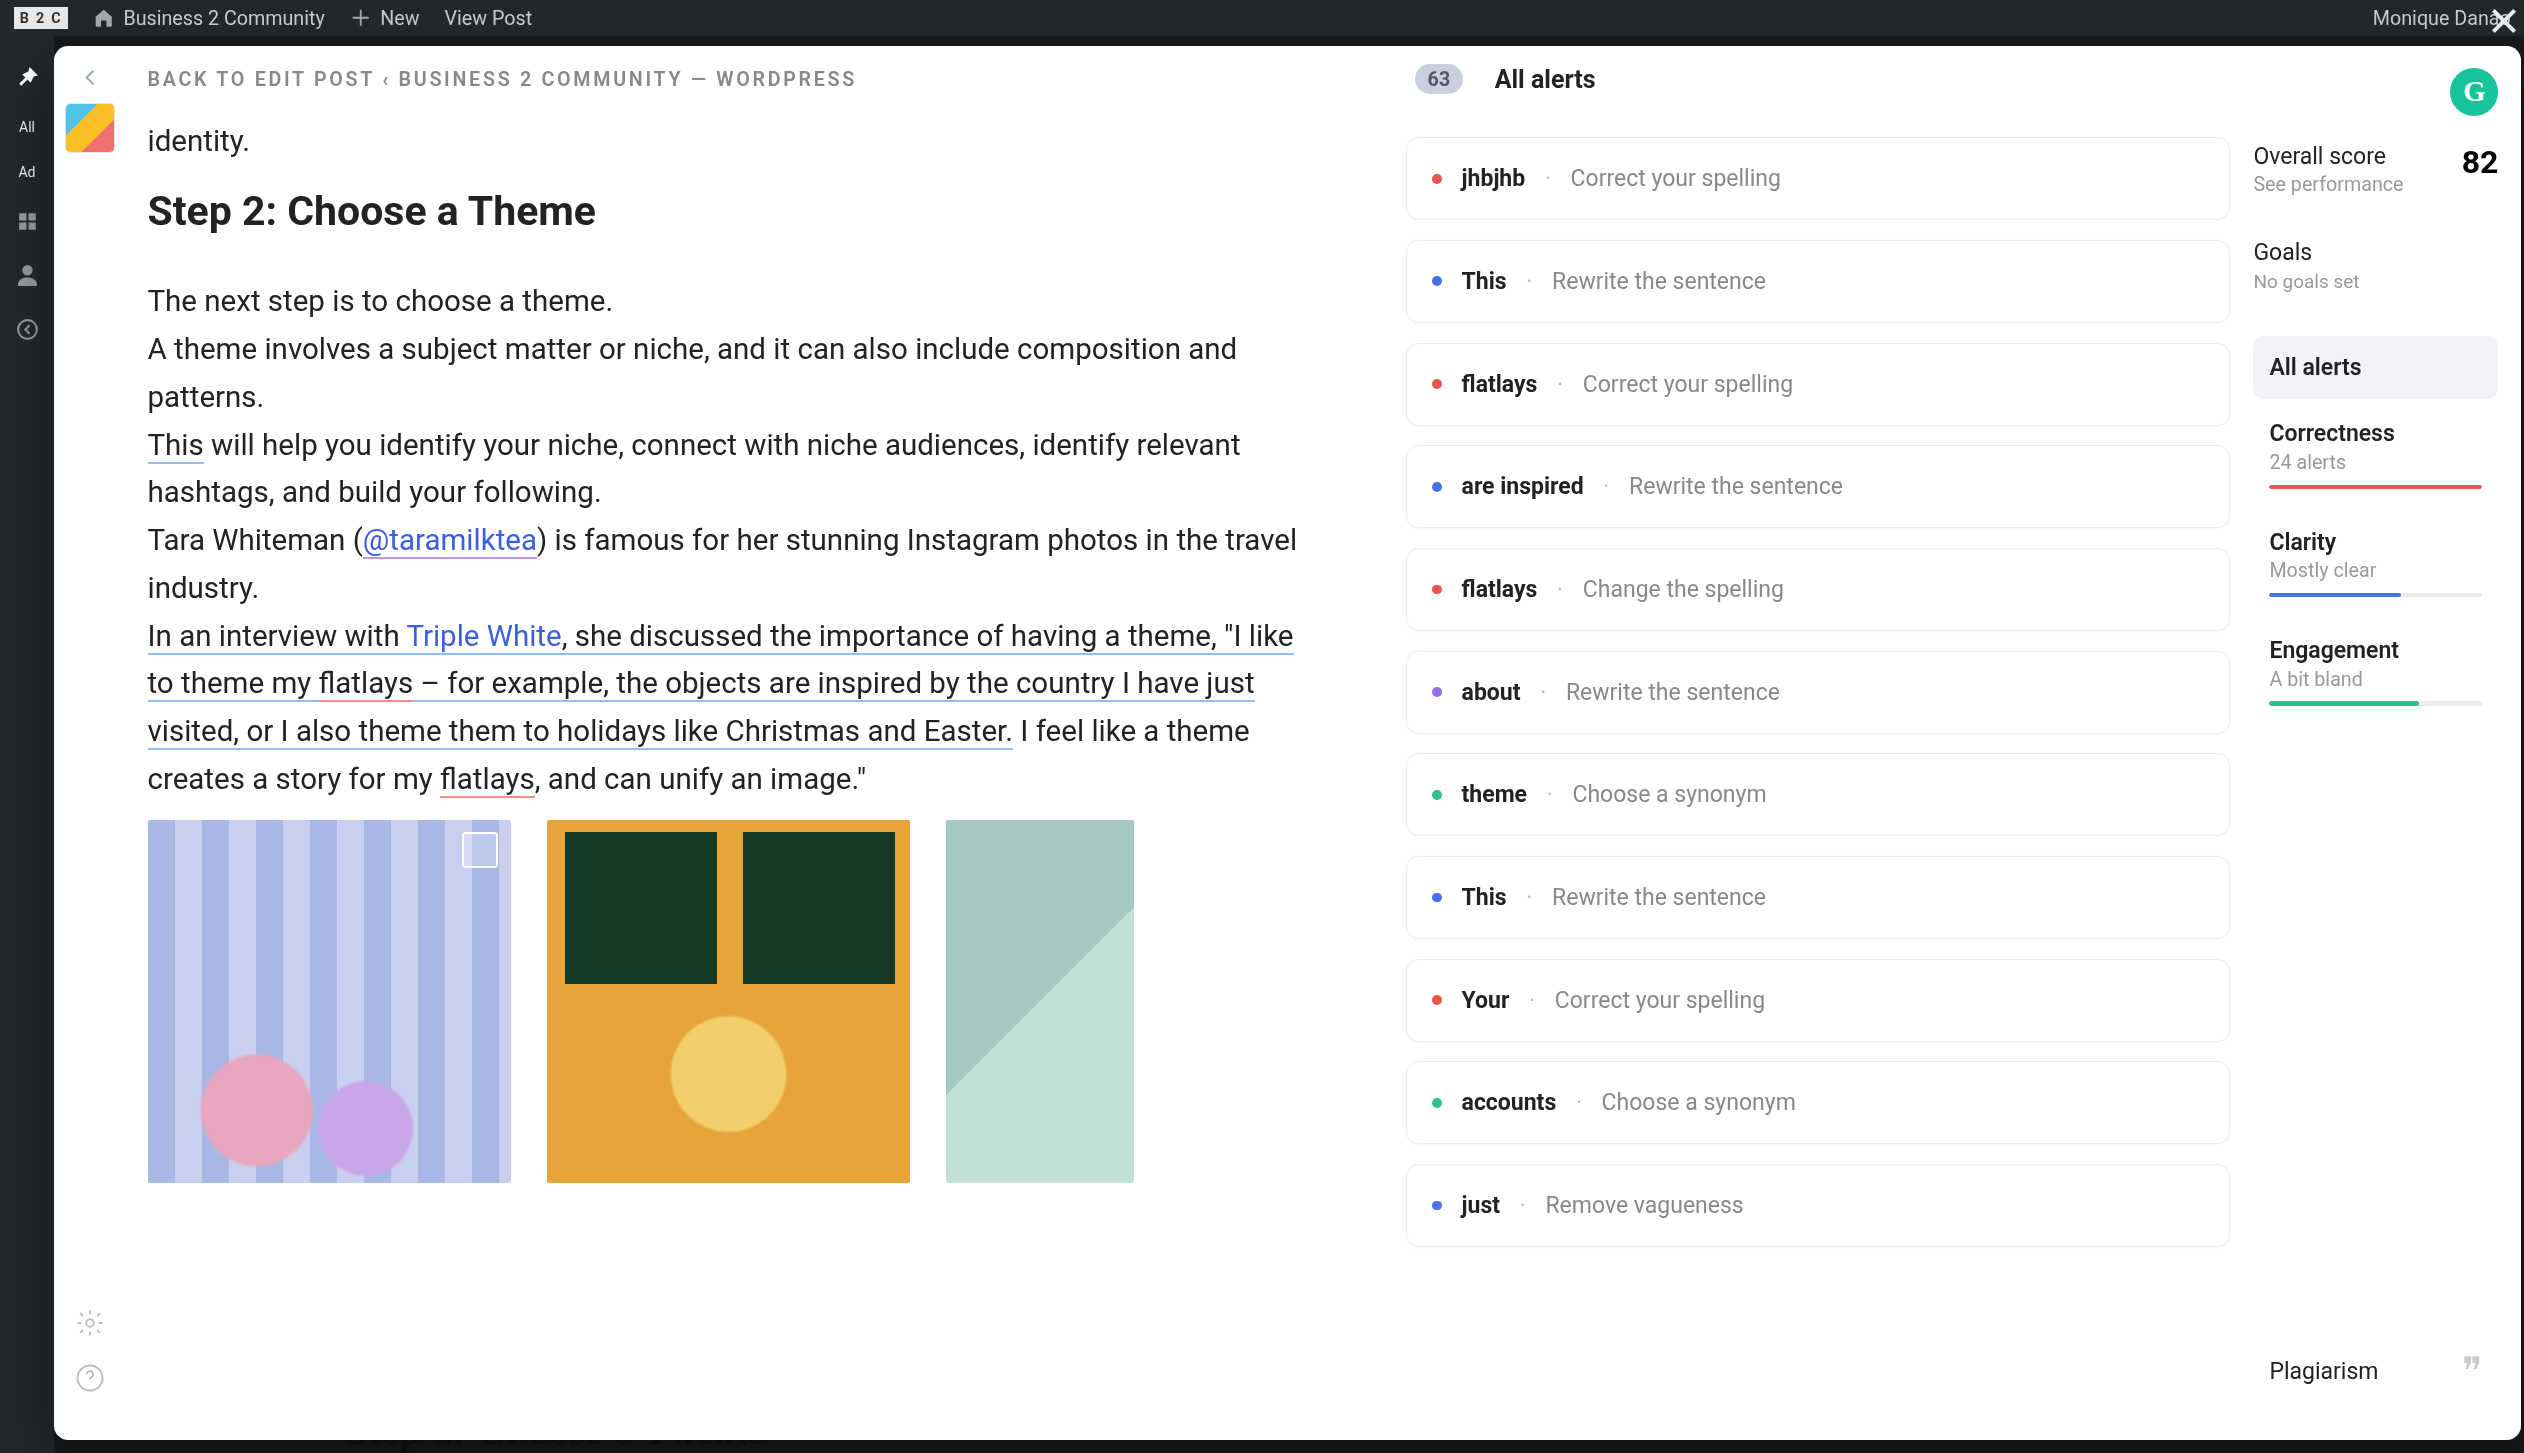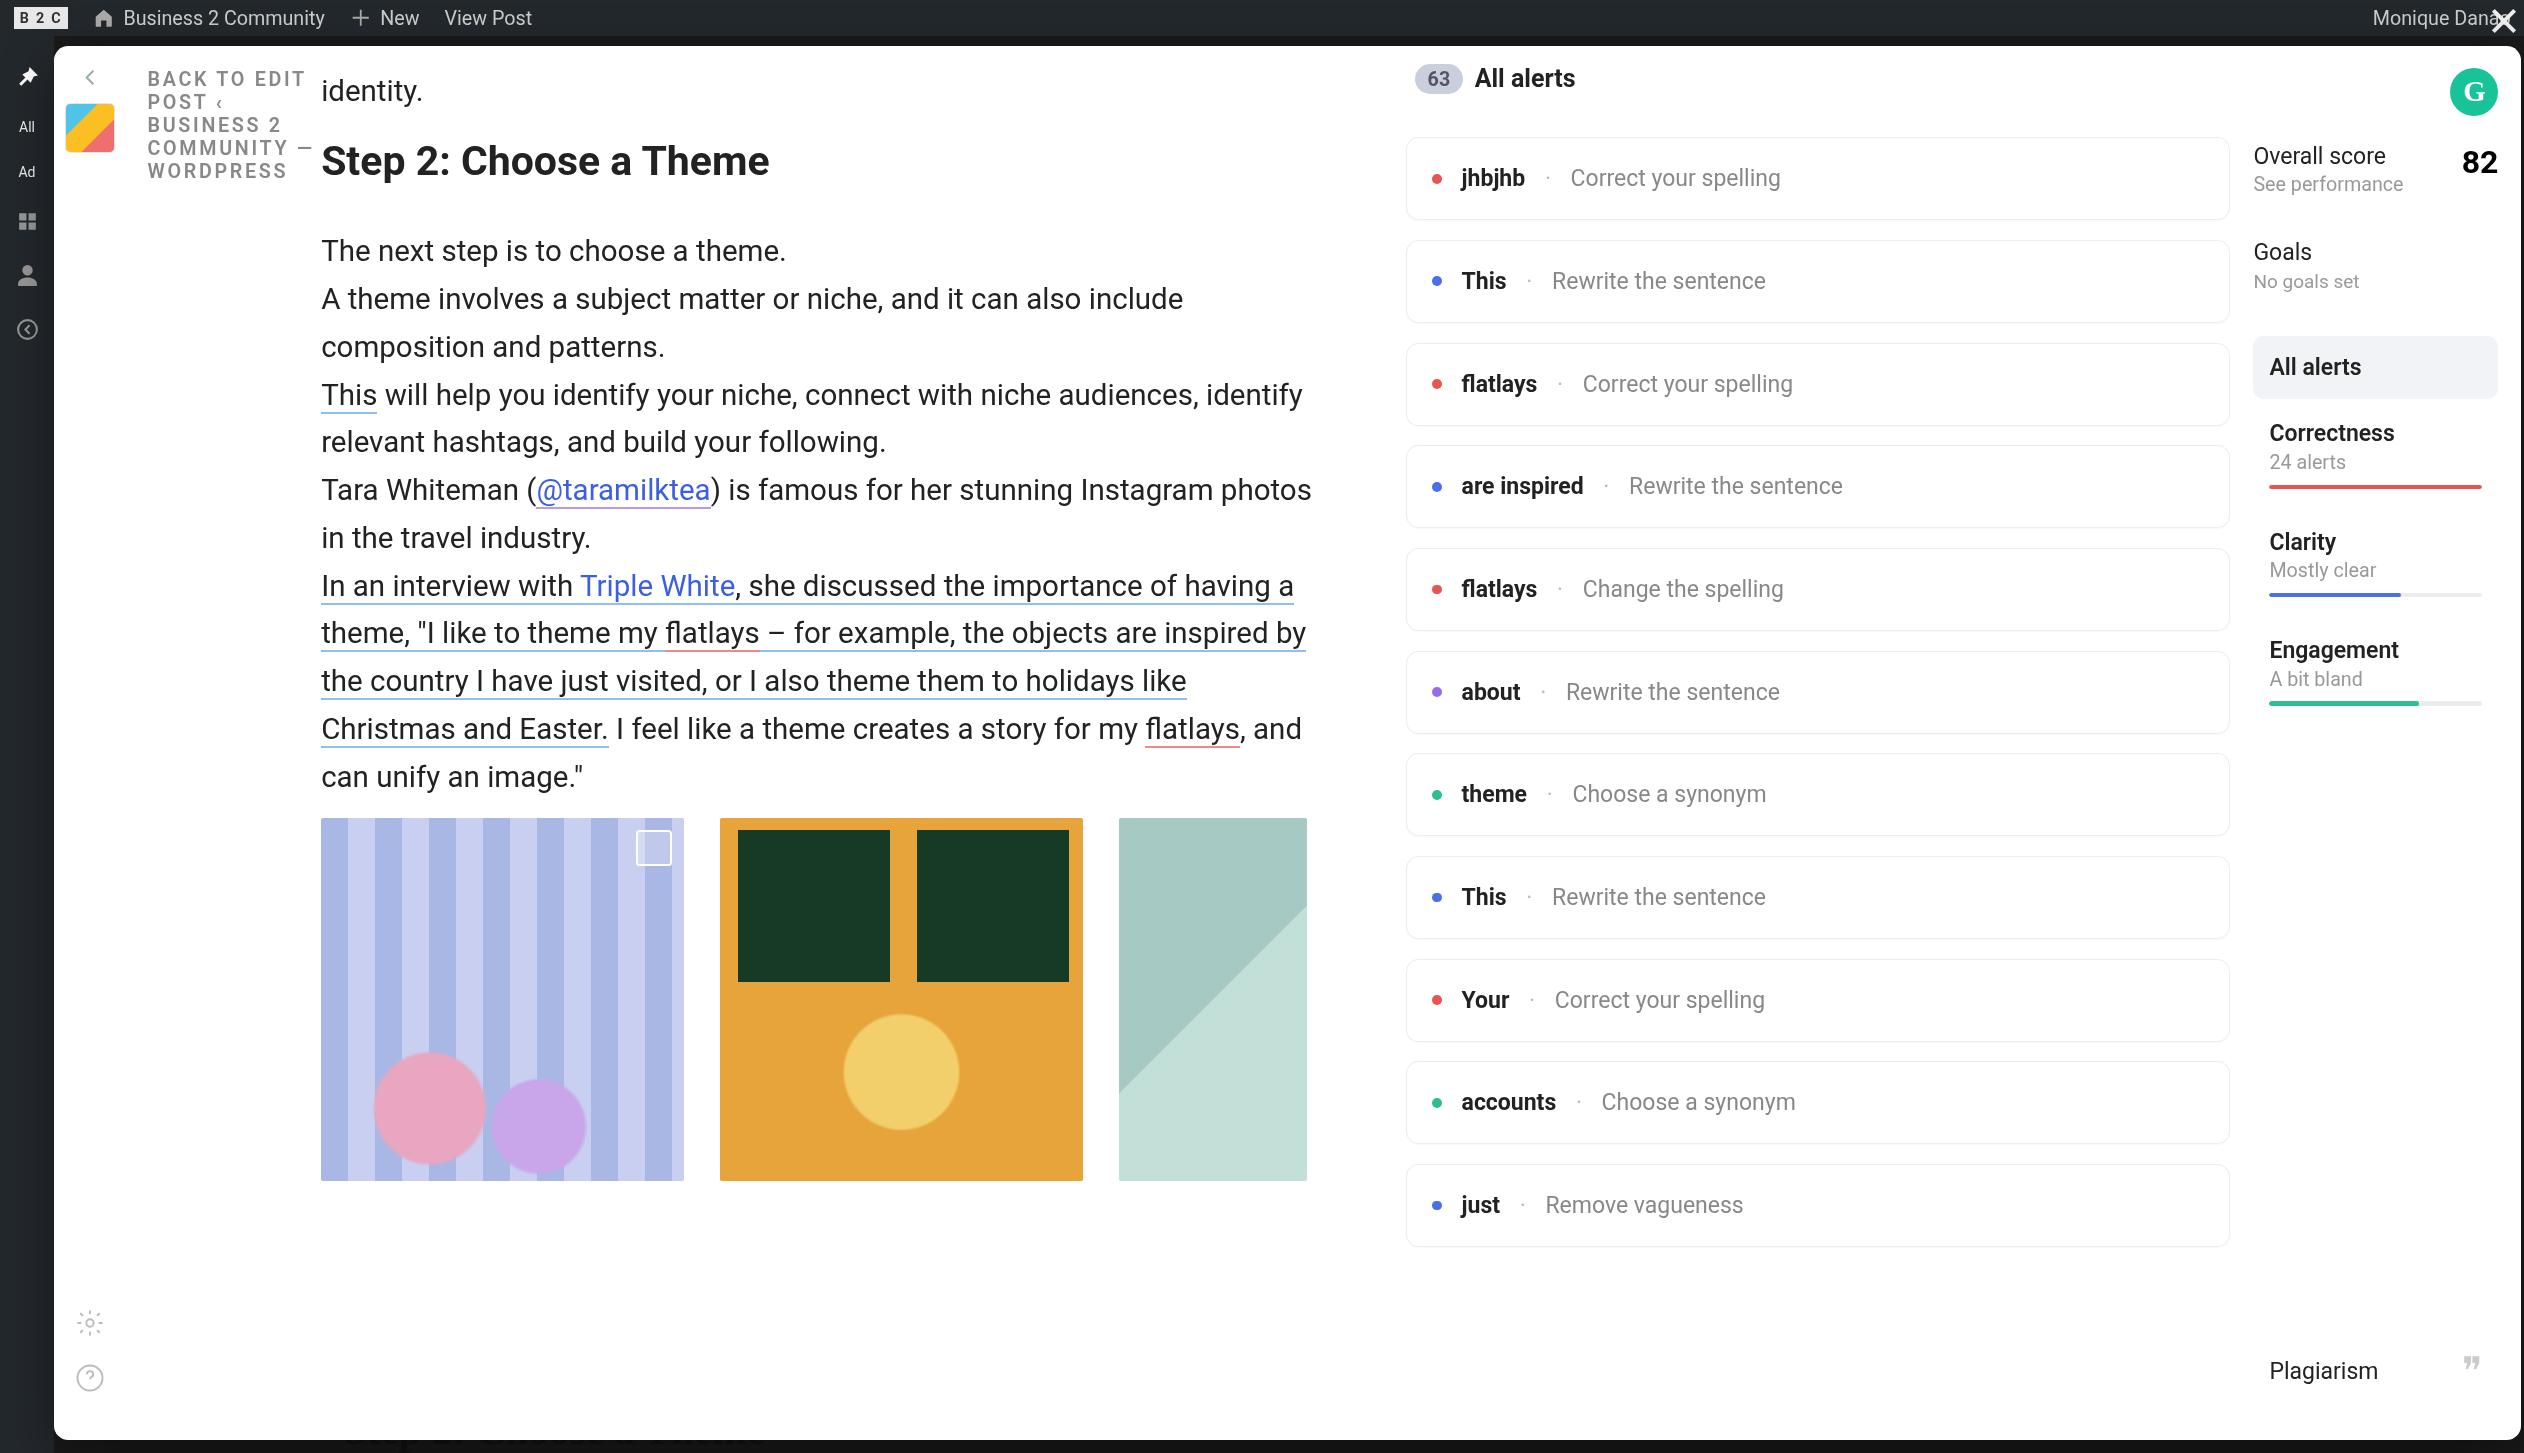--- a/index.html
+++ b/index.html
@@ -20,21 +20,21 @@
 
   
   .modal { position:absolute; left:54px; top:46px; right:3.6px; bottom:14.3px; background:#fff; border-radius:14.3px; display:flex; box-shadow:0 18px 54px rgba(0,0,0,.4); }
   .modal-left-rail { width:72px; display:flex; flex-direction:column; align-items:center; padding:19.7px 0; justify-content:space-between; }
   .rail-top { display:flex; flex-direction:column; align-items:center; gap:14.3px; }
   .rail-bottom { display:flex; flex-direction:column; align-items:center; gap:25px; padding-bottom:27px; }
   .back-chevron { width:23px; height:23px; stroke:#9aa; fill:none; stroke-width:2; }
   .app-badge { width:50px; height:50px; border-radius:5.4px; background:linear-gradient(135deg,#4fc3e8 0 33%,#fbbf24 33% 66%,#ef6e6e 66%); border:0.9px solid #e5e5e5; }
   .gear-ic, .help-ic { width:30px; height:30px; stroke:#bbb; fill:none; stroke-width:1.5; }
 
-  .doc-col { flex:1; padding:21.5px 72px 0 21.5px; overflow:hidden; display:flex; flex-direction:row; }
+  .doc-col { flex:1; padding:21.5px 72px 0 21.5px; overflow:hidden; display:flex; flex-direction:column; }
   .breadcrumb { color:#888; font-size:19.7px; letter-spacing:2.7px; font-weight:600; margin-bottom:27px; }
   .doc-body { font-size:29.5px; color:#222; line-height:1.62; }
   .doc-body .frag { }
   .doc-body h2 { font-size:41px; font-weight:700; margin:12.5px 0 34px; }
   .ul-blue { border-bottom:2.7px solid #8fbff0; }
   .ul-purple { border-bottom:2.7px solid #b89ae8; }
   .ul-red { border-bottom:2.7px solid #f08a8a; }
   .lk { color:#3b5fe0; }
   .img-row { display:flex; gap:36px; margin-top:16px; }
   .img-ph { width:363px; height:363px; border-radius:1.8px; position:relative; }
@@ -47,21 +47,21 @@
       radial-gradient(circle at 50% 70%,#f2cf6a 0 18%,transparent 19%),
       linear-gradient(#e6a43a,#e6a43a); position:relative; }
   .img2::before { content:""; position:absolute; left:18px; top:12.5px; width:152px; height:152px; background:#163a24; }
   .img2::after { content:""; position:absolute; right:14.3px; top:12.5px; width:152px; height:152px; background:#163a24; }
   .img3 { width:188px; background:
       linear-gradient(135deg,#a7c9c3 0 50%,#c3e0d8 50%),
       #bcd6cf; }
   .sel { position:absolute; top:12.5px; right:12.5px; width:36px; height:36px; border:2.7px solid #fff; background:rgba(255,255,255,.25); border-radius:3.6px; }
 
   .alerts-col { width:858px; padding:18px 23px 0 10.7px; overflow:hidden; }
-  .alerts-hdr { display:flex; align-items:flex-start; gap:12px; margin-bottom:43px; margin-left:9px; }
+  .alerts-hdr { display:flex; align-items:flex-end; gap:32px; margin-bottom:43px; margin-left:9px; }
   .badge-cnt { background:#c9cfdc; color:#556; font-weight:700; font-size:19.7px; padding:3.6px 12.5px; border-radius:893px; }
   .alerts-ttl { font-size:25px; font-weight:700; color:#222; }
   .alert { border:0.9px solid #ececec; border-radius:12.5px; padding:27px 25px; margin-bottom:19.7px; display:flex; align-items:center; gap:19.7px; font-size:23px; box-shadow:0 0.9px 1.8px rgba(0,0,0,.03); cursor:pointer; }
   .dot { width:9.8px; height:9.8px; border-radius:50%; flex:none; }
   .d-red { background:#e8544f; }
   .d-blue { background:#4a6fe8; }
   .d-purple { background:#9a6be8; }
   .d-green { background:#2fbf8a; }
   .a-term { font-weight:700; color:#222; }
   .a-sep { color:#bbb; }

